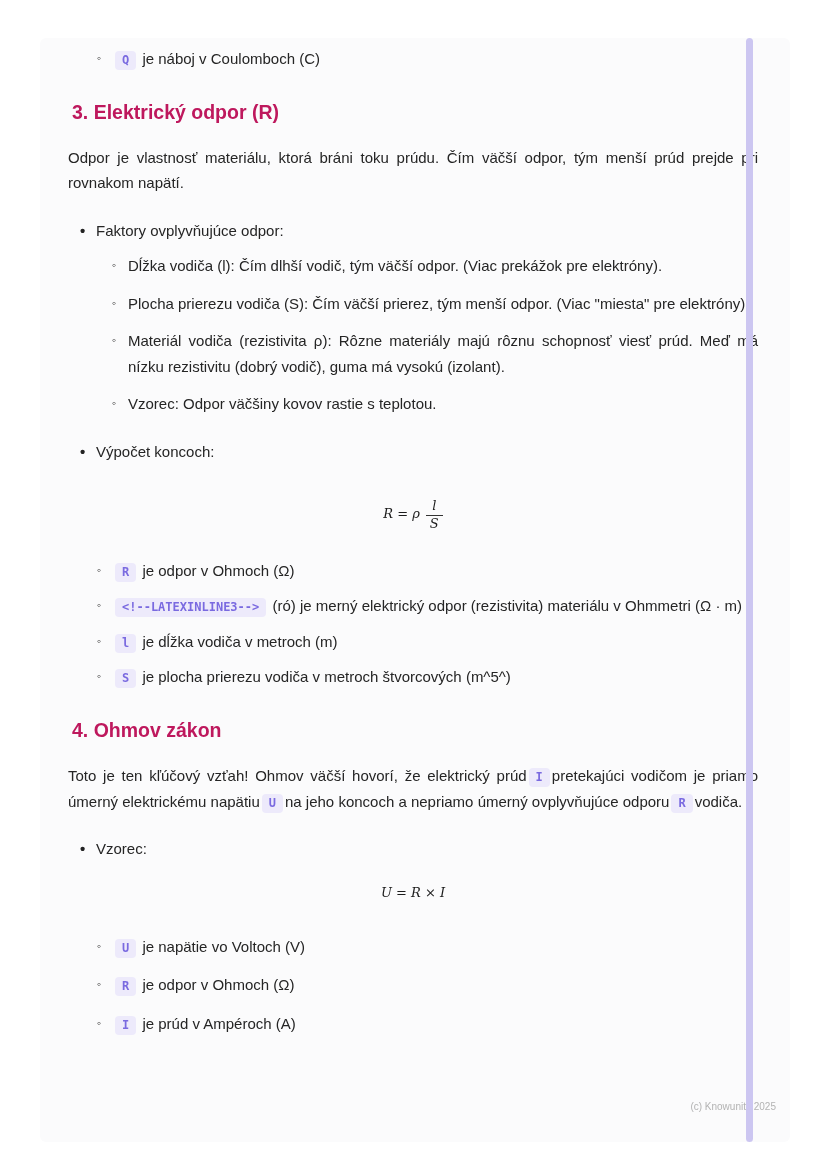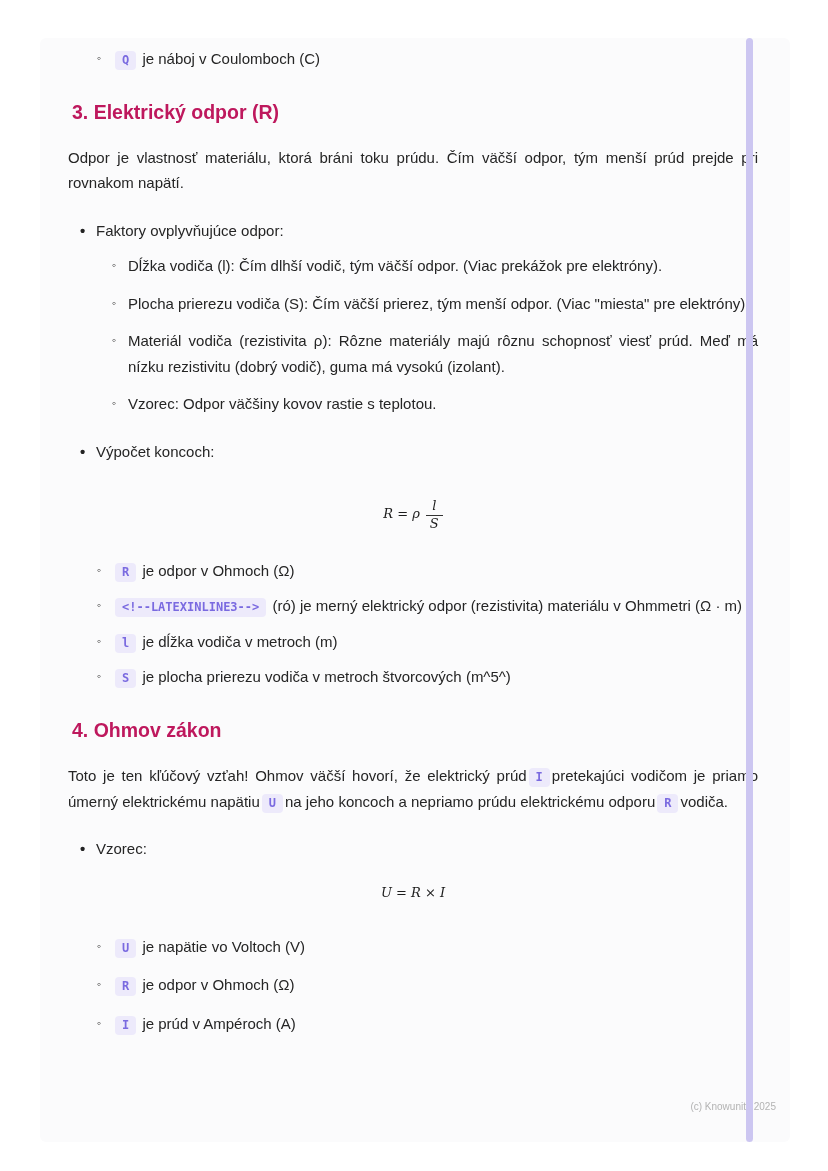--- a/index.html
+++ b/index.html
@@ -157,21 +157,21 @@
         <span class="marker circle">◦</span>
         <div class="li-content nojust">
           <span class="badge">S</span>
           <span>je plocha prierezu vodiča v metroch štvorcových (m^5^)</span>
         </div>
       </div>
 
       <h2 class="sec">4. Ohmov zákon</h2>
 
       <p class="para">
-        <span>Toto je ten kľúčový vzťah! Ohmov väčší hovorí, že elektrický prúd</span><span class="badge">I</span><span>pretekajúci vodičom je priamo úmerný elektrickému napätiu</span><span class="badge">U</span><span>na jeho koncoch a nepriamo prúdu elektrickému odporu</span><span class="badge">R</span><span>vodiča.</span>
+        <span>Toto je ten kľúčový vzťah! Ohmov väčší hovorí, že elektrický prúd</span><span class="badge">I</span><span>pretekajúci vodičom je priamo úmerný elektrickému napätiu</span><span class="badge">U</span><span>na jeho koncoch a nepriamo úmerný ovplyvňujúce odporu</span><span class="badge">R</span><span>vodiča.</span>
       </p>
 
       <div class="row ind-l1 mt22">
         <span class="marker disc">•</span>
         <div class="li-content nojust"><b class="lbl">Vzorec:</b></div>
       </div>
 
       <div class="formula f2">U = R × I</div>
 
       <div class="row ind-legend mb13">

